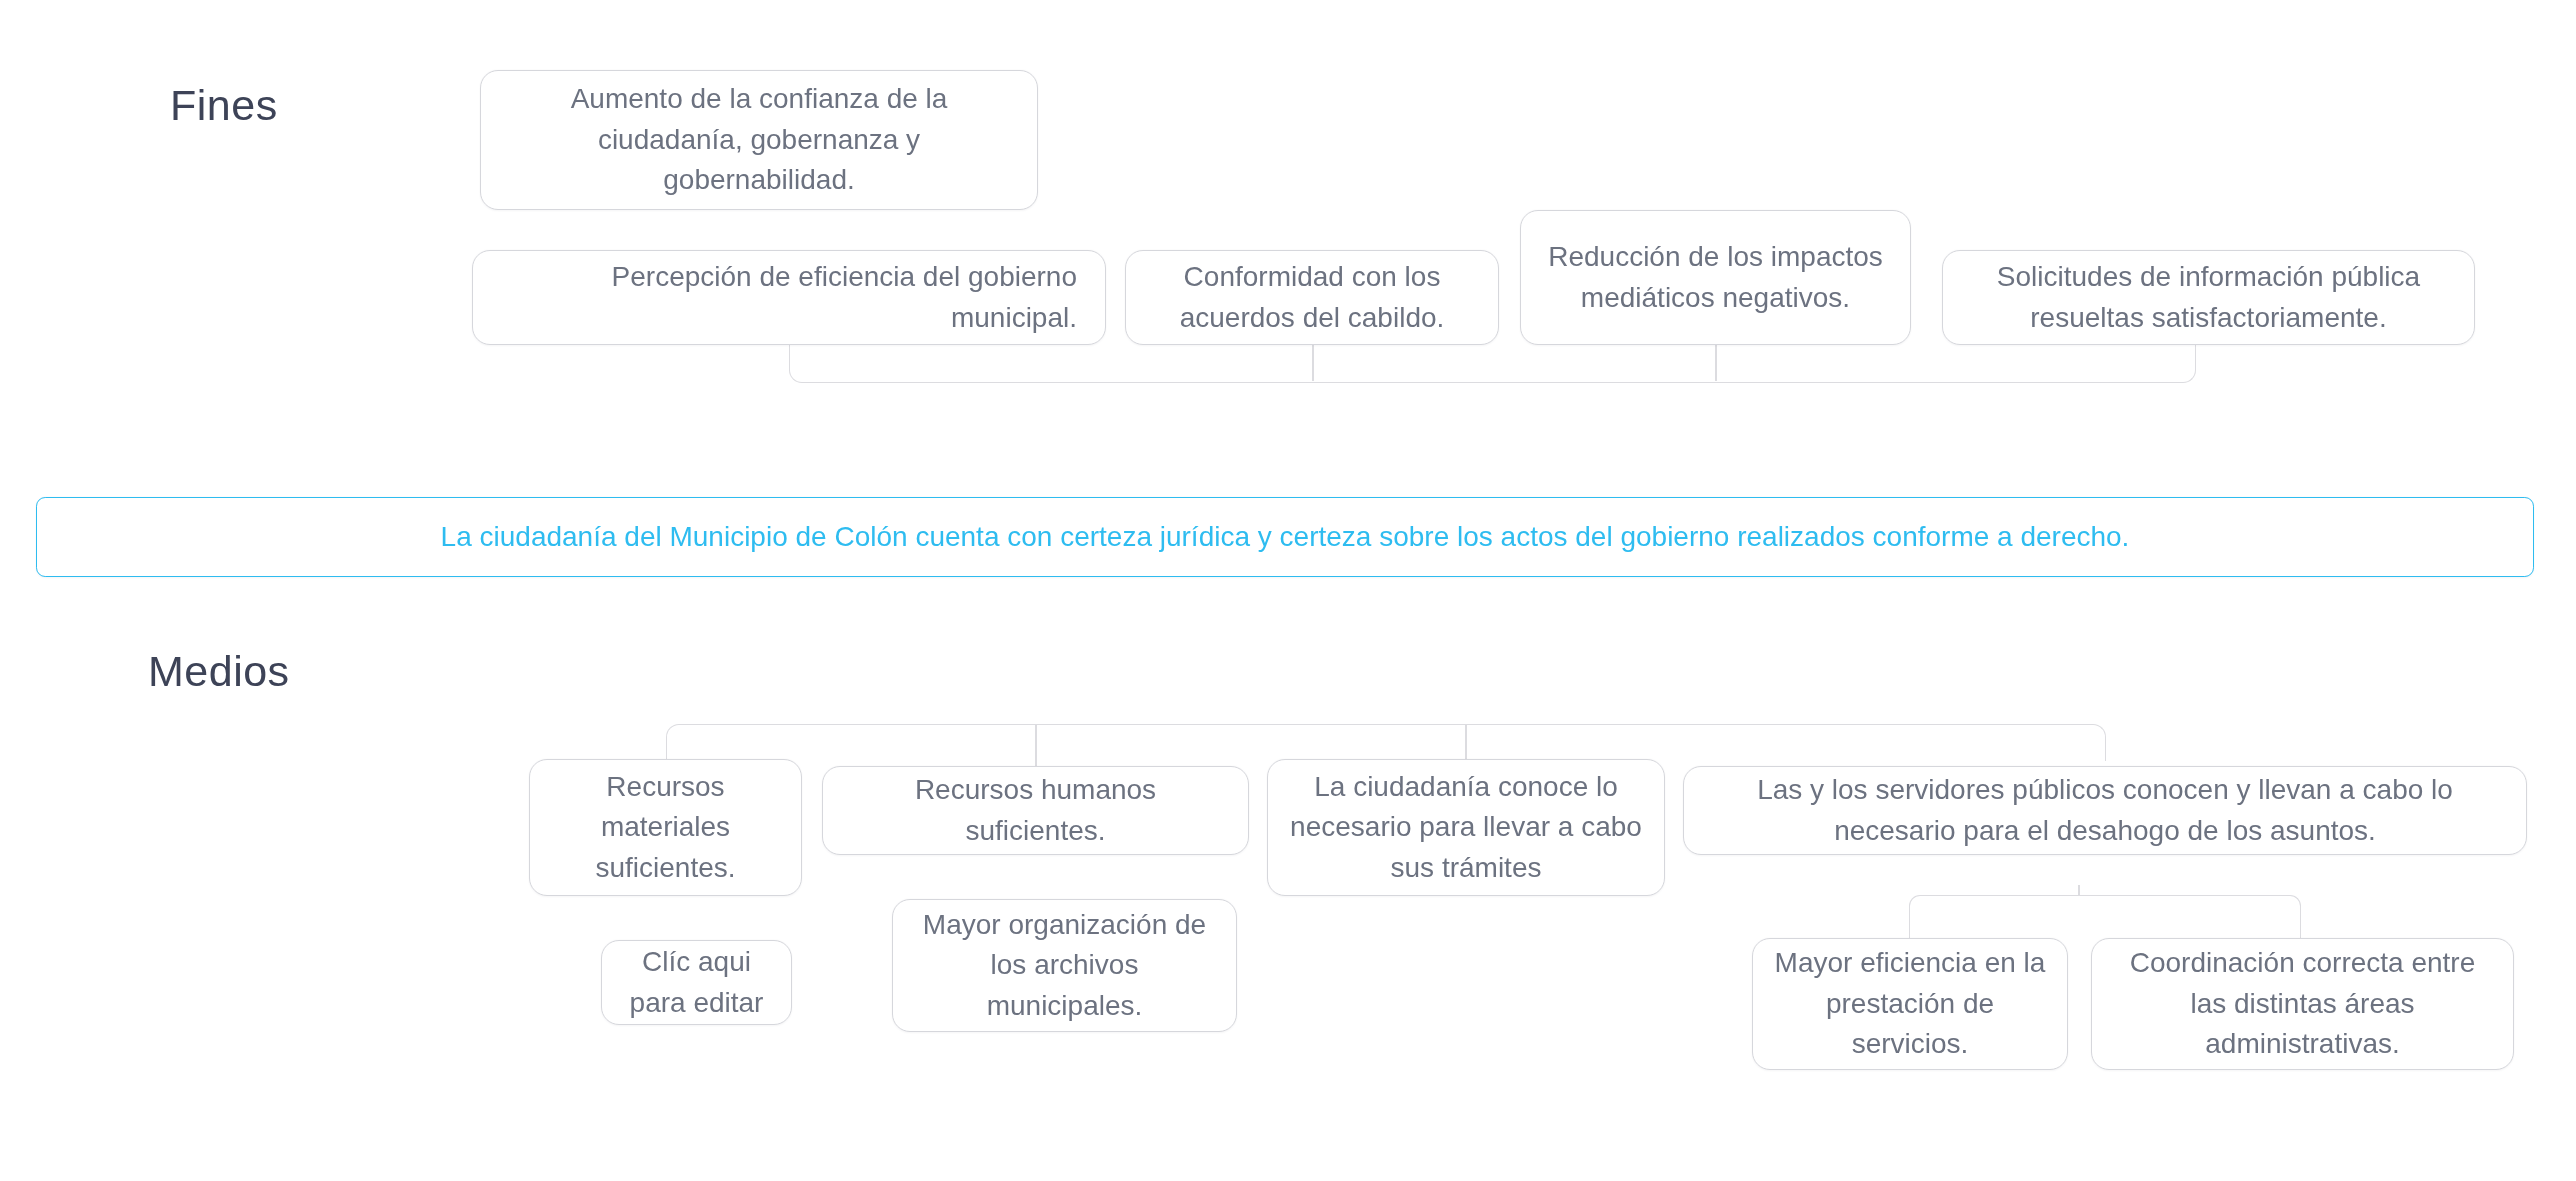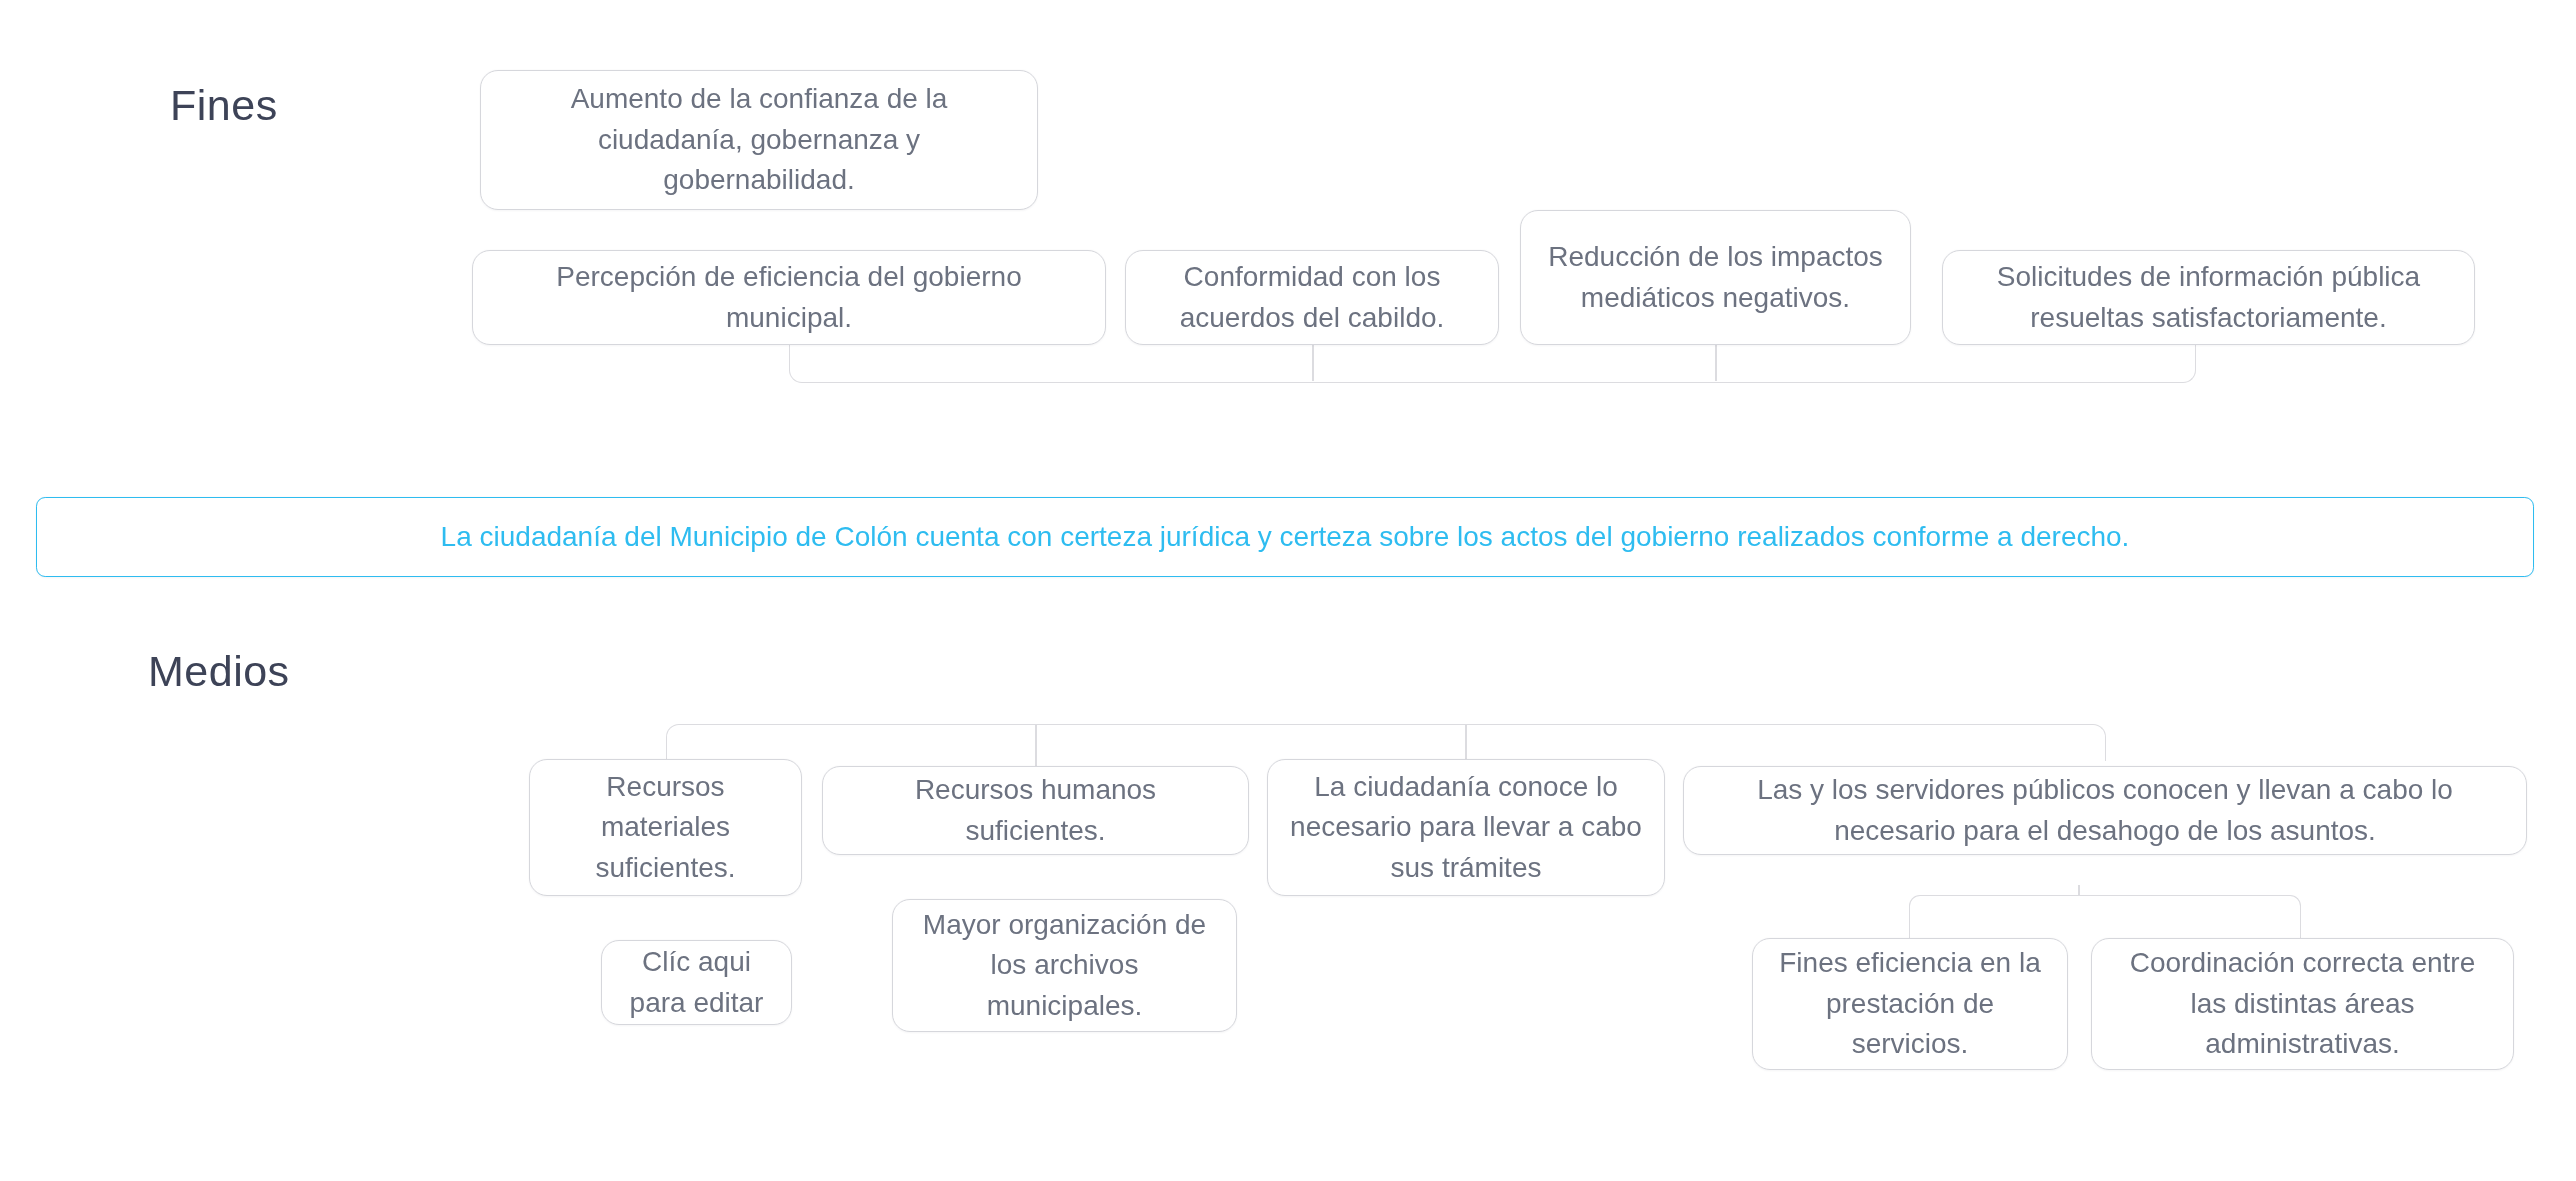--- a/index.html
+++ b/index.html
@@ -59,21 +59,21 @@
 <body>
 
 <div class="canvas">
 
   <div class="section-label" style="left:170px; top:81px;">Fines</div>
 
   <div class="node" style="left:480px; top:70px; width:558px; height:140px; padding:0 46px;">
     <span>Aumento de la confianza de la ciudadanía, gobernanza y gobernabilidad.</span>
   </div>
 
-  <div class="node" style="left:472px; top:250px; width:634px; height:95px; padding:0 28px;">
+  <div class="node" style="left:472px; top:250px; width:634px; height:95px; padding:0 28px;text-align:right;">
     <span>Percepción de eficiencia del gobierno municipal.</span>
   </div>
 
   <div class="node" style="left:1125px; top:250px; width:374px; height:95px; padding:0 16.6px;">
     <span>Conformidad con los acuerdos del cabildo.</span>
   </div>
 
   <div class="node" style="left:1520px; top:210px; width:391px; height:135px; padding:0 26px;">
     <span>Reducción de los impactos mediáticos negativos.</span>
   </div>
@@ -117,21 +117,21 @@
   </div>
 
   <div class="node" style="left:892px; top:899px; width:345px; height:133px; padding:0 20.3px;">
     <span>Mayor organización de los archivos municipales.</span>
   </div>
 
   <div class="connector stub" style="left:2078px; top:885px; height:11px;"></div>
   <div class="connector bracket-up" style="left:1909px; top:895px; width:392px; height:44px; border-radius:11px 11px 0 0;"></div>
 
   <div class="node" style="left:1752px; top:938px; width:316px; height:132px; padding:0 20.3px;">
-    <span>Fines eficiencia en la prestación de servicios.</span>
+    <span>Mayor eficiencia en la prestación de servicios.</span>
   </div>
 
   <div class="node" style="left:2091px; top:938px; width:423px; height:132px; padding:0 20.3px;">
     <span>Coordinación correcta entre las distintas áreas administrativas.</span>
   </div>
 
 </div>
 
 
 </body></html>

